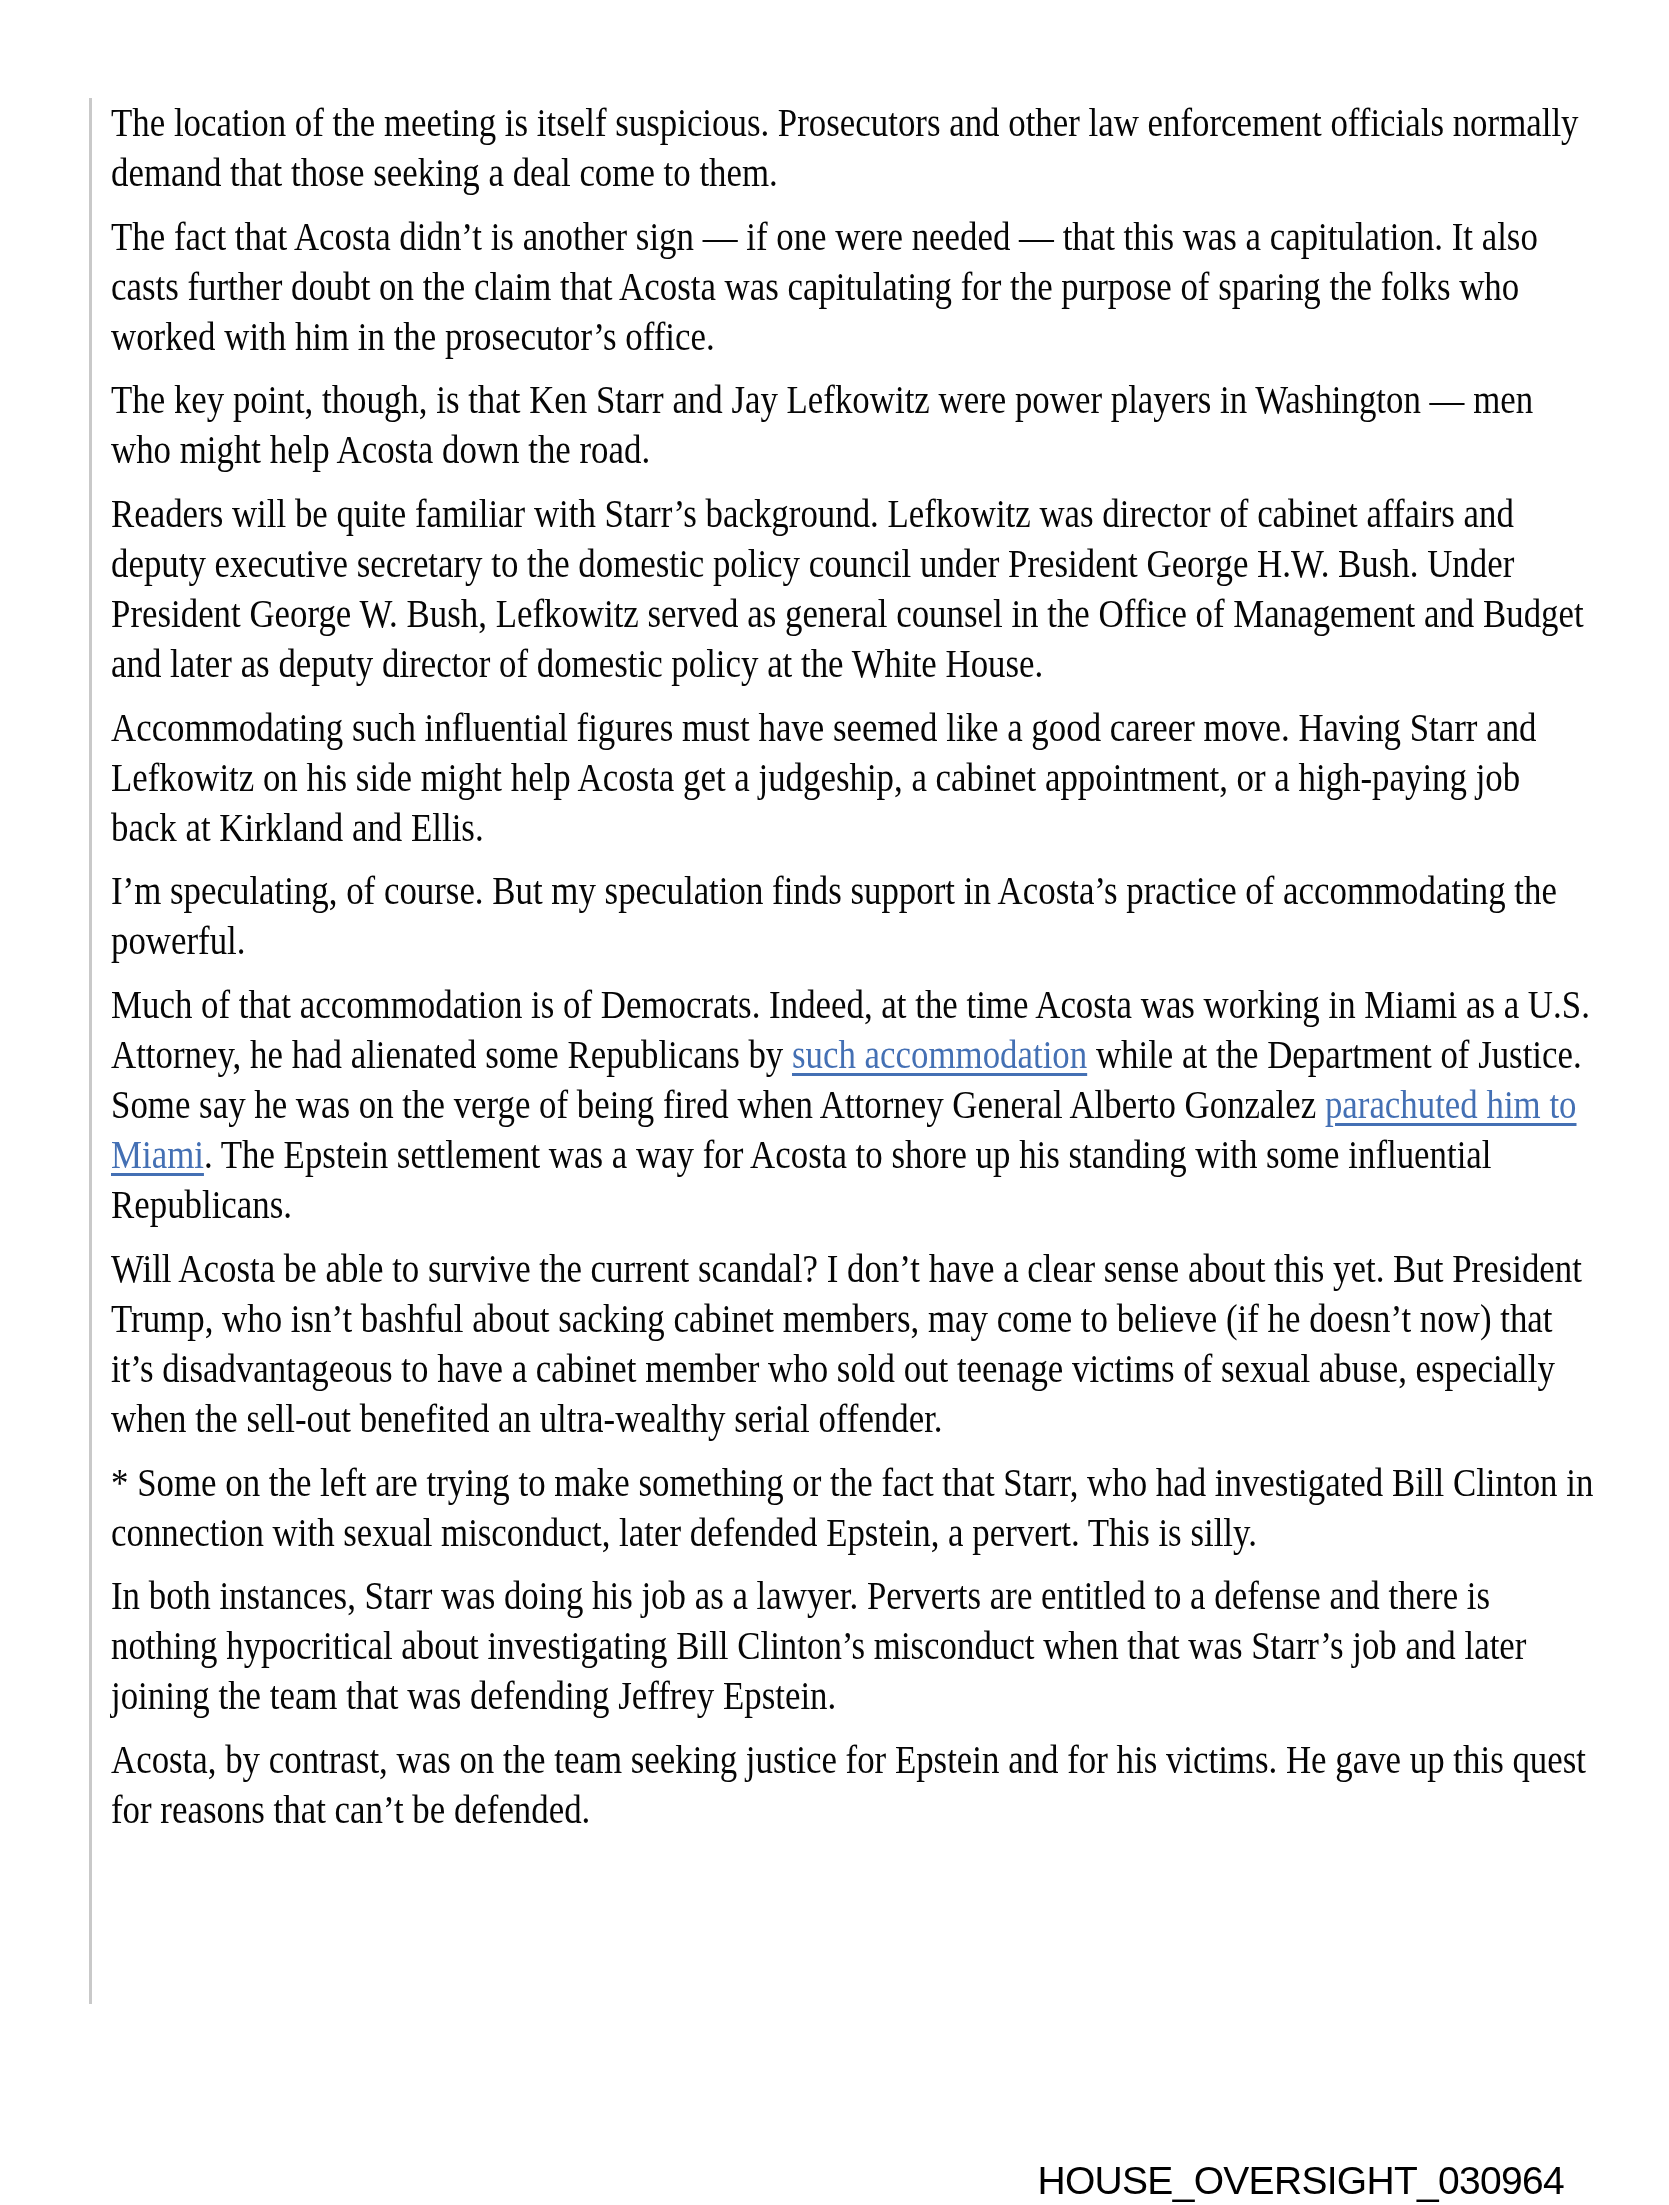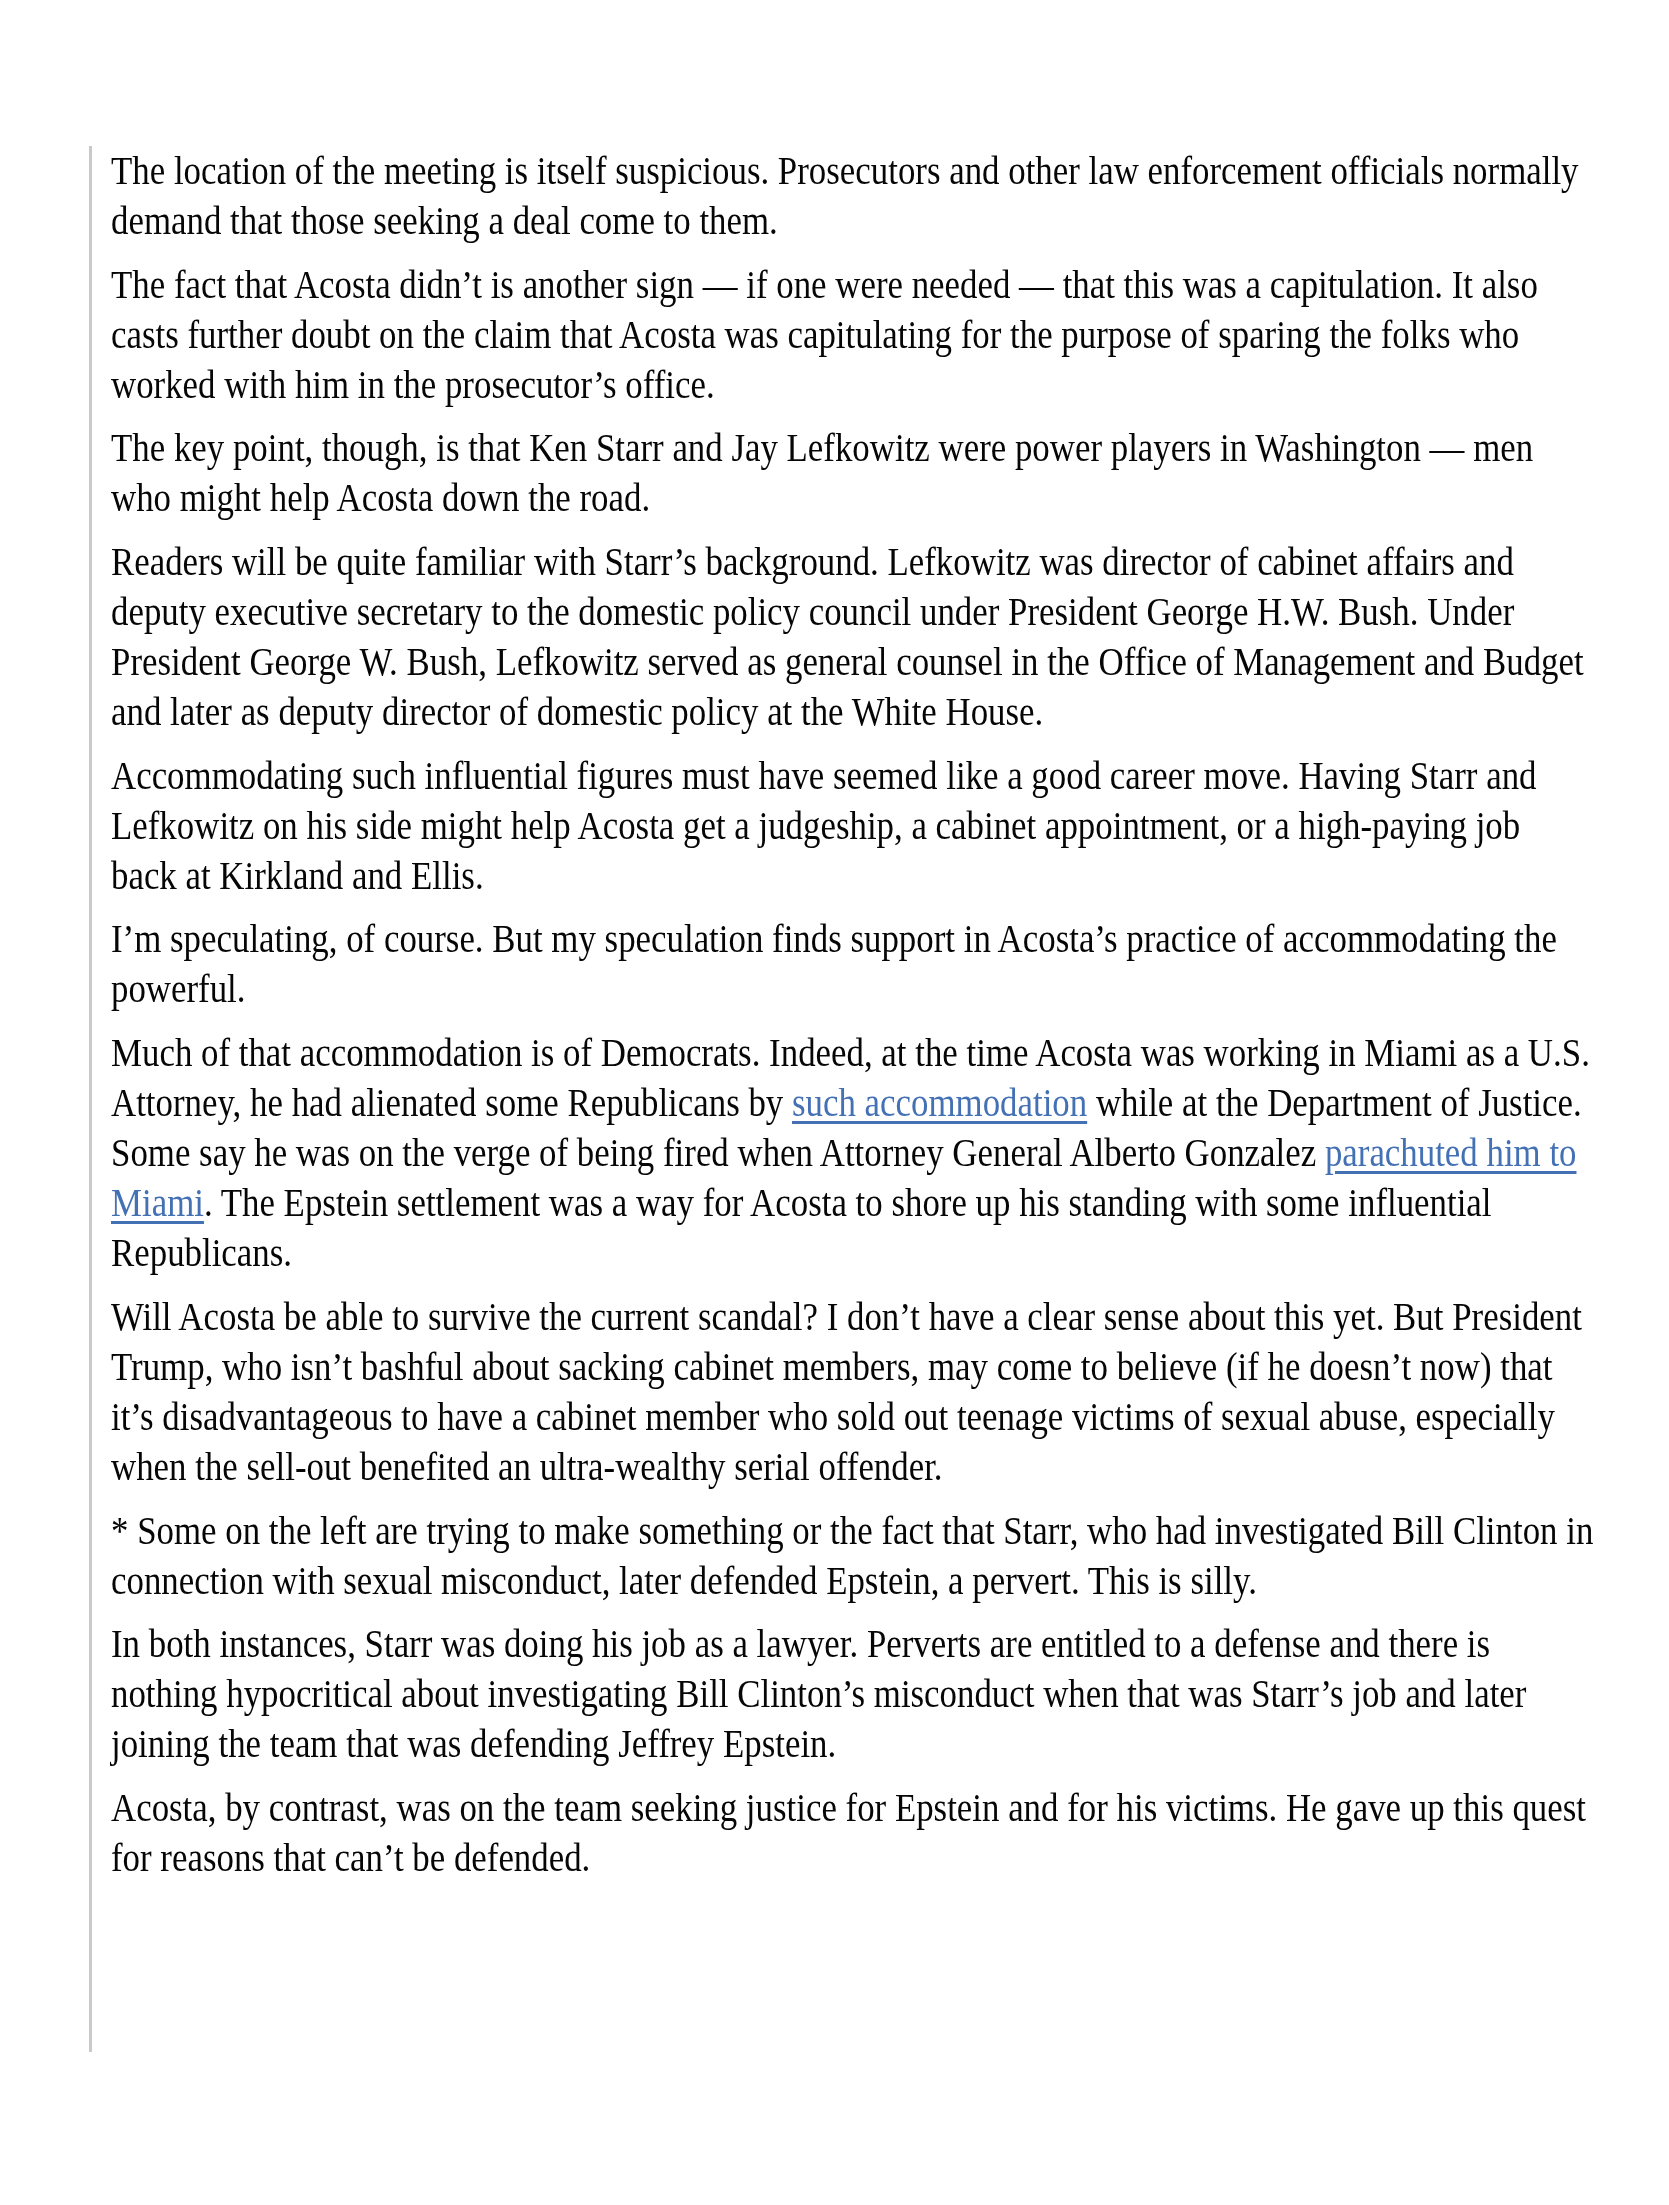--- a/index.html
+++ b/index.html
@@ -3,21 +3,21 @@
 <meta charset="utf-8">
 <style>
   html,body{margin:0;padding:0;}
   body{
     width:1669px;height:2205px;
     background:#ffffff;
     position:relative;
     font-family:"Liberation Serif",serif;
     overflow:hidden;
   }
-  .page{position:absolute;inset:0;background:#ffffff;margin-top:48px;}
+  .page{position:absolute;inset:0;background:#ffffff;}
   .margin-rule{
     position:absolute;
     left:89px;top:98px;
     width:2.6px;height:1906px;
     background:#c9c9c9;
   }
   .article{
     position:absolute;
     left:111px;top:97px;
     width:1744px;               
@@ -60,14 +60,15 @@
       <p class="para">The key point, though, is that Ken Starr and Jay Lefkowitz were power players in Washington — men who might help Acosta down the road.</p>
       <p class="para">Readers will be quite familiar with Starr’s background. Lefkowitz was director of cabinet affairs and deputy executive secretary to the domestic policy council under President George H.W. Bush. Under President George W. Bush, Lefkowitz served as general counsel in the Office of Management and Budget and later as deputy director of domestic policy at the White House.</p>
       <p class="para">Accommodating such influential figures must have seemed like a good career move. Having Starr and Lefkowitz on his side might help Acosta get a judgeship, a cabinet appointment, or a high-paying job back at Kirkland and Ellis.</p>
       <p class="para">I’m speculating, of course. But my speculation finds support in Acosta’s practice of accommodating the powerful.</p>
       <p class="para">Much of that accommodation is of Democrats. Indeed, at the time Acosta was working in Miami as a U.S. Attorney, he had alienated some Republicans by <a class="inline-link" style="color: rgb(68, 112, 180); text-decoration-color: rgb(68, 112, 180);">such accommodation</a> while at the Department of Justice. Some say he was on the verge of being fired when Attorney General Alberto Gonzalez <a class="inline-link" style="color: rgb(68, 112, 180); text-decoration-color: rgb(68, 112, 180);">parachuted him to Miami</a>. The Epstein settlement was a way for Acosta to shore up his standing with some influential Republicans.</p>
       <p class="para">Will Acosta be able to survive the current scandal? I don’t have a clear sense about this yet. But President Trump, who isn’t bashful about sacking cabinet members, may come to believe (if he doesn’t now) that it’s disadvantageous to have a cabinet member who sold out teenage victims of sexual abuse, especially when the sell-out benefited an ultra-wealthy serial offender.</p>
       <p class="para">* Some on the left are trying to make something or the fact that Starr, who had investigated Bill Clinton in connection with sexual misconduct, later defended Epstein, a pervert. This is silly.</p>
       <p class="para">In both instances, Starr was doing his job as a lawyer. Perverts are entitled to a defense and there is nothing hypocritical about investigating Bill Clinton’s misconduct when that was Starr’s job and later joining the team that was defending Jeffrey Epstein.</p>
       <p class="para">Acosta, by contrast, was on the team seeking justice for Epstein and for his victims. He gave up this quest for reasons that can’t be defended.</p>
     </div>
+  <div class="footer">HOUSE_OVERSIGHT_030964</div>
 </div>
 
 
 </body></html>

